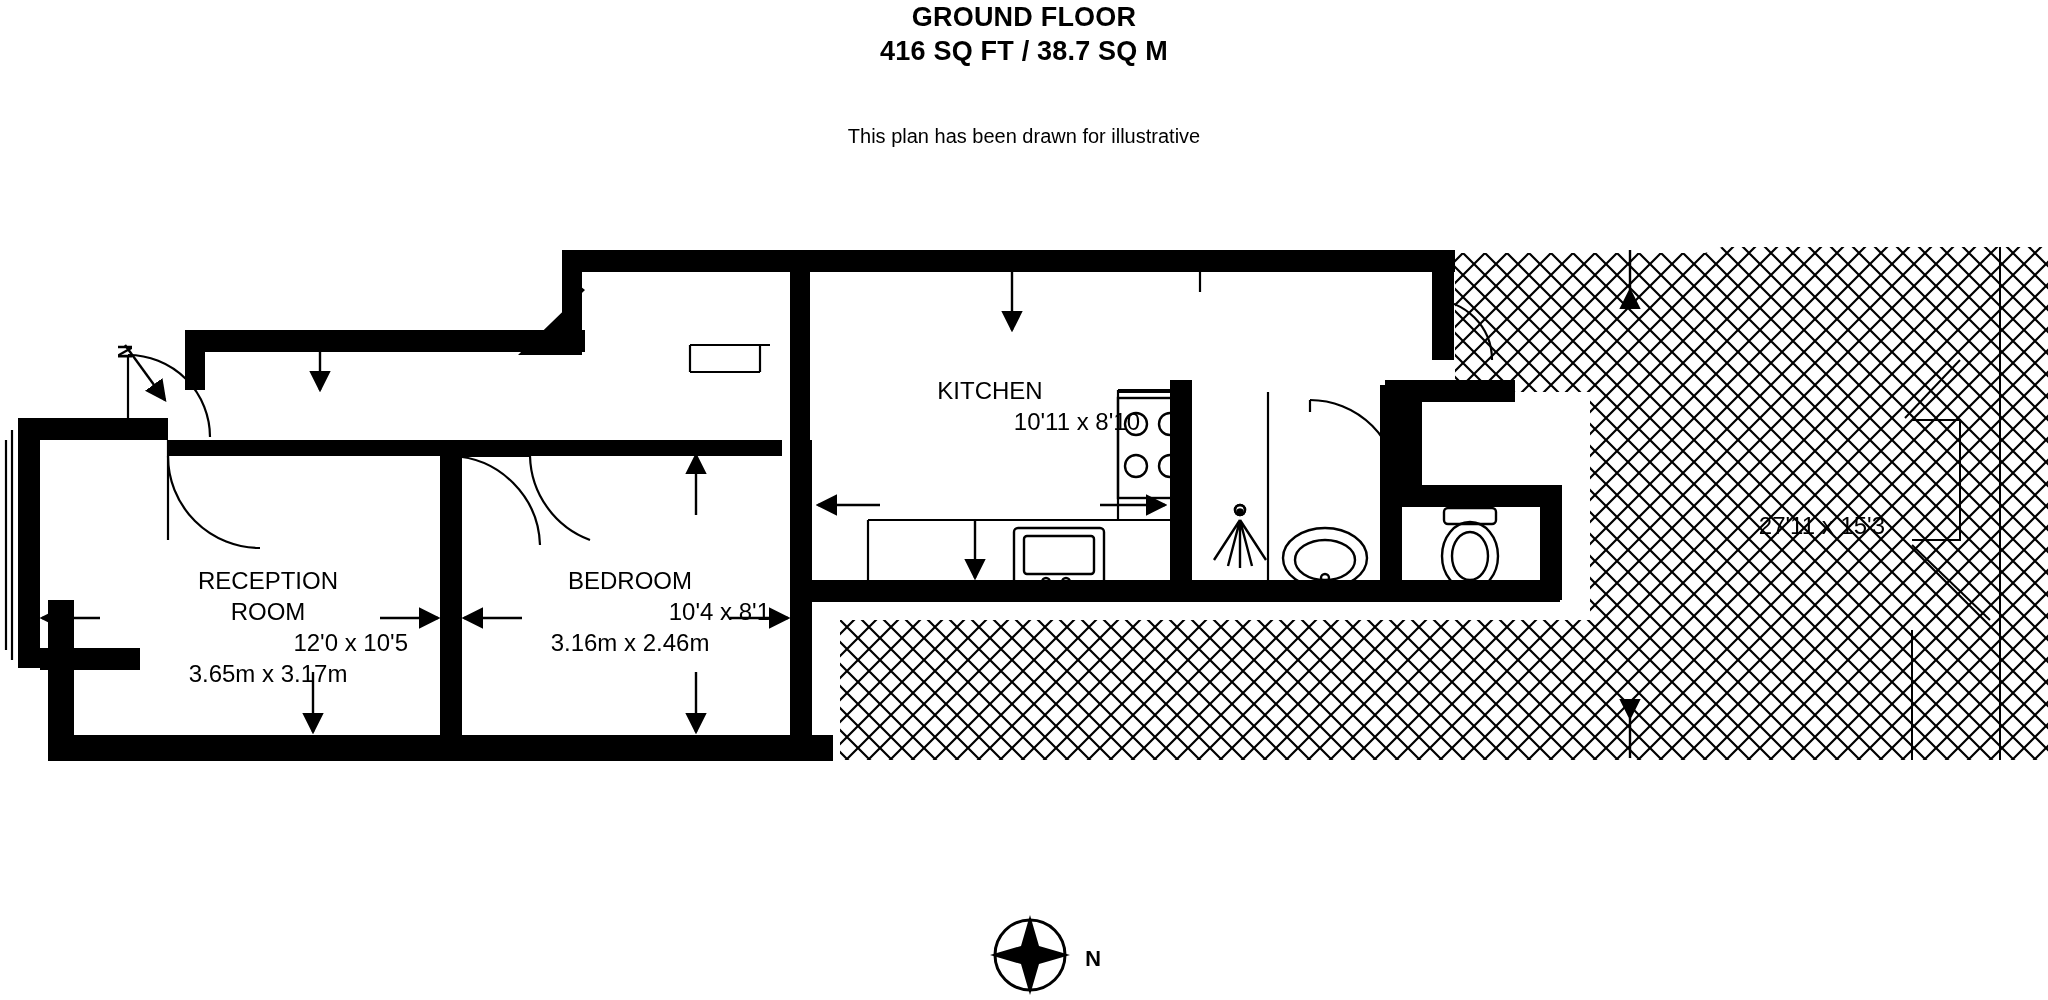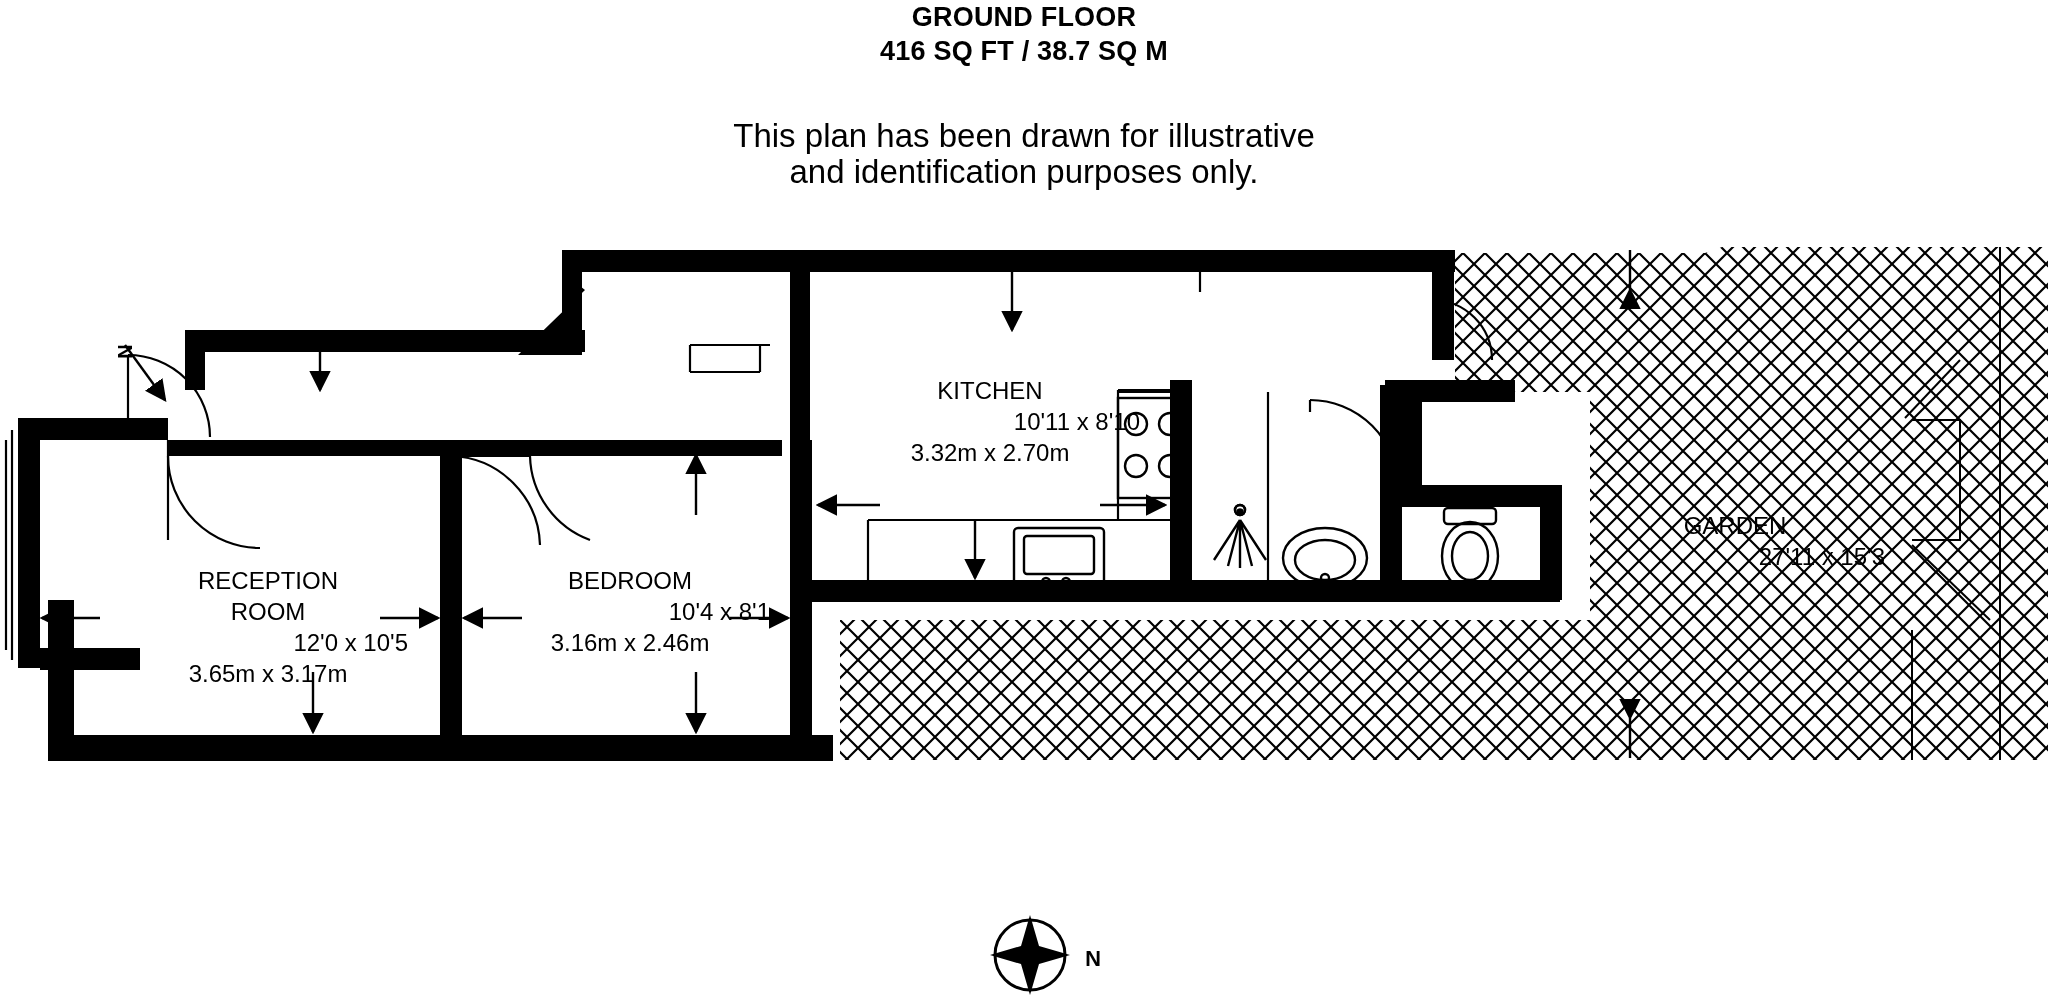--- a/index.html
+++ b/index.html
@@ -42,21 +42,21 @@
     top: 0px;
     width: 600px;
     text-align: center;
   }
   .disclaimer {
     position: absolute;
     left: 724px;
     top: 118px;
     width: 600px;
     text-align: center;
-    font-size: 33px;
+    font-size: 20px;
     line-height: 36px;
     font-weight: normal;
   }
   .room-label {
     position: absolute;
     text-align: center;
     font-size: 24px;
     line-height: 31px;
     white-space: nowrap;
   }
@@ -83,21 +83,20 @@
 
 <div id="plan-root">
 
   <div class="header">
     <div class="title-block">
       <div class="title-line">GROUND FLOOR</div>
       <div class="title-line">416 SQ FT / 38.7 SQ M</div>
     </div>
     <div class="disclaimer">
       <div>This plan has been drawn for illustrative</div>
-      <div>and identification purposes only.</div>
     </div>
   </div>
 
   <svg class="overlay" viewBox="0 0 2048 1000">
     <defs>
       <pattern id="hatch" width="22" height="22" patternUnits="userSpaceOnUse">
         <rect width="22" height="22" fill="#ffffff"></rect>
         <path d="M0 0 L22 22 M22 0 L0 22" stroke="#000000" stroke-width="2.2"></path>
       </pattern>
       <marker id="arr" markerWidth="9" markerHeight="9" refX="8" refY="4.5" orient="auto">
@@ -298,25 +297,23 @@
 
   <div class="room-label" style="left:490px; top:565px; width:280px;">
     <span class="nm">BEDROOM</span>
     <span class="d1">10'4 x 8'1</span>
     <span class="d2">3.16m x 2.46m</span>
   </div>
 
   <div class="room-label" style="left:840px; top:375px; width:300px;">
     <span class="nm">KITCHEN</span>
     <span class="d1">10'11 x 8'10</span>
-    <span class="d2">3.32m x 2.70m</span>
   </div>
 
   <div class="room-label" style="left:1585px; top:510px; width:300px;">
-    <span class="nm">GARDEN</span>
     <span class="d1">27'11 x 15'3</span>
   </div>
 
   <div class="compass-label" style="left:118px; top:340px; transform:rotate(-90deg);">N</div>
 
   <div class="compass-label" style="left:1085px; top:945px; transform:rotate(180deg); font-size:22px;">N</div>
 
 </div>
 
 </body></html>

